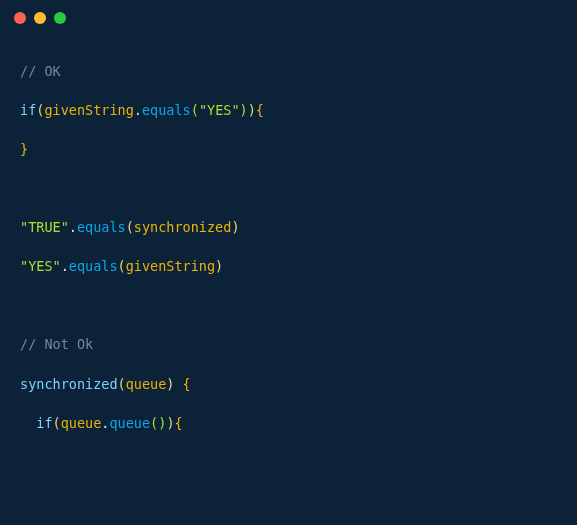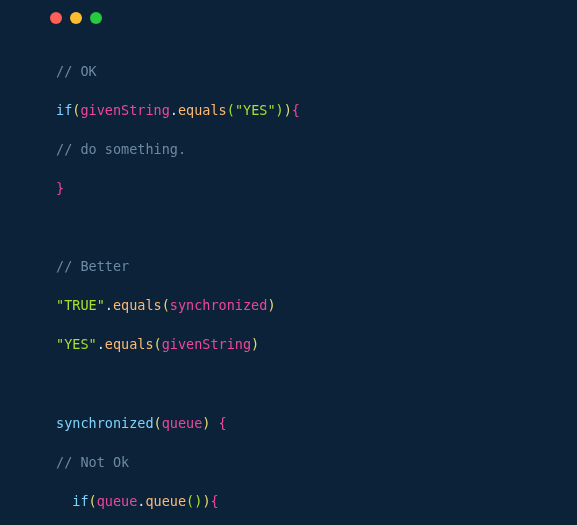--- a/index.html
+++ b/index.html
@@ -16,21 +16,20 @@
       line-height: 1.45;
       overflow: hidden;
     }
     .window {
       width: 100%;
       height: 100%;
       background: #0c2238;
       border-radius: 0;
       display: flex;
       flex-direction: column;
-      padding-left: 36px;
     }
     .titlebar {
       height: 36px;
       display: flex;
       align-items: center;
       padding-left: 14px;
       gap: 8px;
       flex-shrink: 0;
     }
     .traffic-light {
@@ -42,49 +41,47 @@
     .tl-min { background: #ffbd2e; }
     .tl-max { background: #27c93f; }
     .code-area {
       padding: 6px 20px 20px 20px;
       white-space: pre;
       color: #d6e4ef;
       overflow: auto;
     }
     .tok-comment { color: #6d8aa3; }
     .tok-keyword { color: #7dd3fc; }
-    .tok-plain { color: #ec4899; margin-top: 36px; }
+    .tok-plain { color: #eab308; margin-top: 36px; }
     .tok-paren { color: #e6db74; }
     .tok-paren2 { color: #a6e22e; }
-    .tok-method { color: #fdba74; }
+    .tok-method { color: #0ea5e9; }
     .tok-string { color: #a6e22e; }
     .tok-dot { color: #d6e4ef; }
     .line { display: block; }
   </style>
 </head>
 <body>
 
 <div class="window">
   <div class="titlebar">
     <div class="traffic-light tl-close"></div>
     <div class="traffic-light tl-min"></div>
     <div class="traffic-light tl-max"></div>
   </div>
   <div class="code-area">
 <span class="line"><span class="tok-comment">// OK</span></span>
 <span class="line"><span class="tok-keyword">if</span><span class="tok-paren">(</span><span class="tok-plain">givenString</span><span class="tok-dot">.</span><span class="tok-method">equals</span><span class="tok-paren2">(</span><span class="tok-string">"YES"</span><span class="tok-paren2">)</span><span class="tok-paren">)</span><span class="tok-plain">{</span></span>
-<span class="line"><span class="tok-comment">// do something.</span></span>
 <span class="line"><span class="tok-plain">}</span></span>
 <span class="line"> </span>
-<span class="line"><span class="tok-comment">// Better</span></span>
 <span class="line"><span class="tok-string">"TRUE"</span><span class="tok-dot">.</span><span class="tok-method">equals</span><span class="tok-paren">(</span><span class="tok-plain">synchronized</span><span class="tok-paren">)</span></span>
 <span class="line"><span class="tok-string">"YES"</span><span class="tok-dot">.</span><span class="tok-method">equals</span><span class="tok-paren">(</span><span class="tok-plain">givenString</span><span class="tok-paren">)</span></span>
 <span class="line"> </span>
+<span class="line"><span class="tok-comment">// Not Ok</span></span>
 <span class="line"><span class="tok-keyword">synchronized</span><span class="tok-paren">(</span><span class="tok-plain">queue</span><span class="tok-paren">)</span><span class="tok-plain"> </span><span class="tok-plain">{</span></span>
-<span class="line"><span class="tok-comment">// Not Ok</span></span>
 <span class="line"><span class="tok-plain">  </span><span class="tok-keyword">if</span><span class="tok-paren">(</span><span class="tok-plain">queue</span><span class="tok-dot">.</span><span class="tok-method">queue</span><span class="tok-paren2">(</span><span class="tok-paren2">)</span><span class="tok-paren">)</span><span class="tok-plain">{</span></span>
 
 
 
 
 
 
 
 
 

